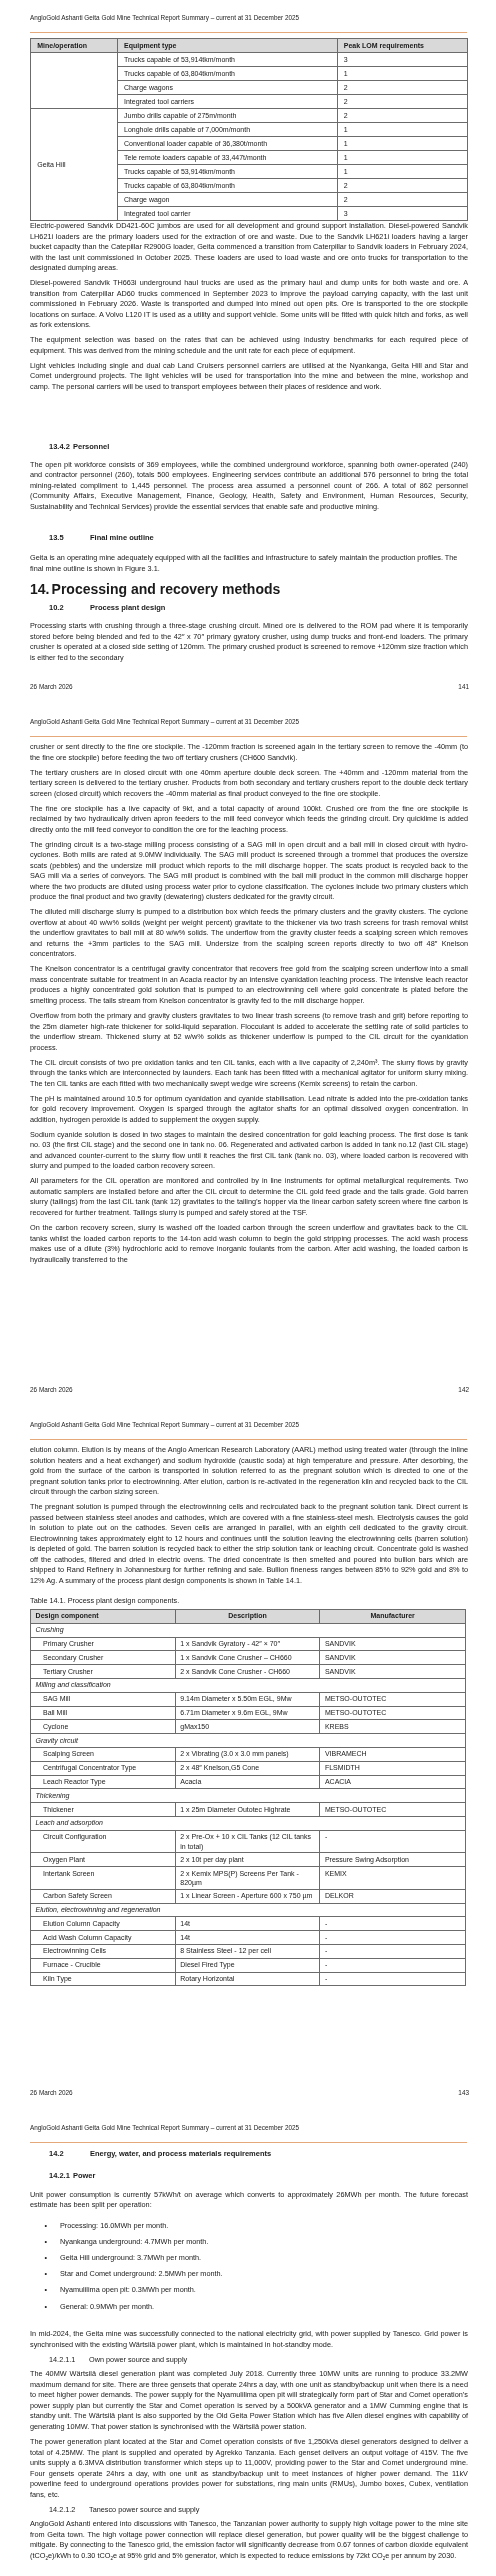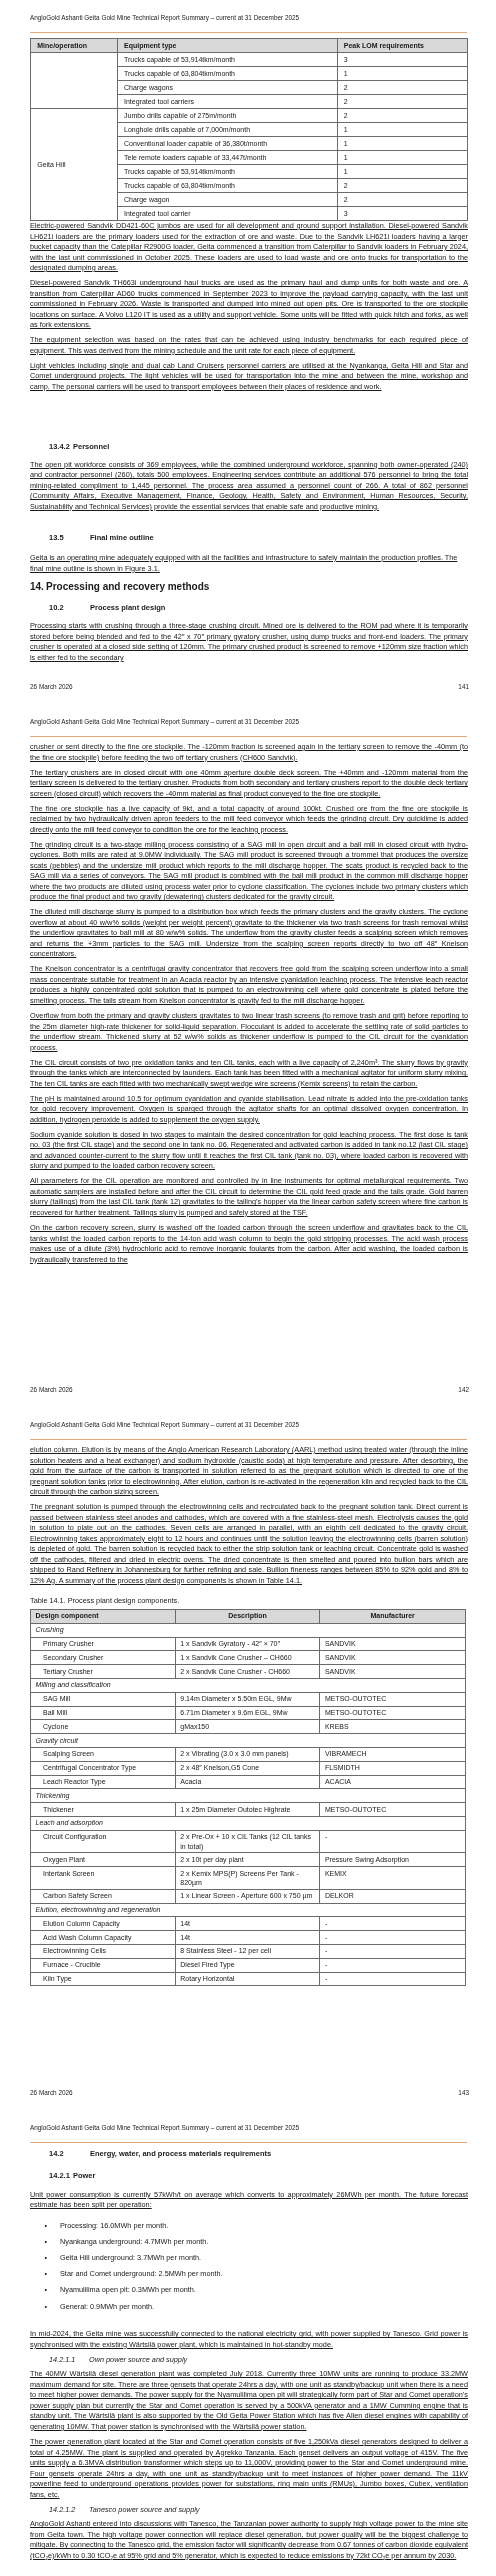--- a/index.html
+++ b/index.html
@@ -3,30 +3,30 @@
 <meta charset="utf-8">
 <style>
   html, body { margin: 0; padding: 0; background: #ffffff; }
   body { width: 497px; height: 2813px; position: relative; overflow: hidden;
          font-family: "Liberation Sans", sans-serif; color: #1a1a1a; }
   .running-header { position: absolute; left: 30px; font-size: 6.4px; color: #222; white-space: nowrap; }
   .header-rule { position: absolute; left: 30px; width: 437px; height: 1px; background: #e5a878; }
   .footer-date { position: absolute; left: 30px; font-size: 6.4px; color: #222; }
   .footer-page { position: absolute; right: 28px; font-size: 6.4px; color: #222; }
   .block { position: absolute; left: 30px; width: 438px; }
-  p.body { margin: 0 0 4.6px 0; font-size: 7.3px; line-height: 10.5px; text-align: justify; text-decoration: underline; }
+  p.body { margin: 0 0 4.6px 0; font-size: 7.3px; line-height: 10.5px; text-align: justify; }
   p.body.left { text-align: left; }
   h2.sec, h3.sub, h4.subsub { margin: 0; font-weight: bold; font-size: 7.5px; }
   .num { display: inline-block; }
   .uline { text-underline-offset: 1px; }
   h3.sub { padding-left: 19px; }
   h2.l2 { padding-left: 19px; }
   h2.l2 .num { width: 41px; }
   h3.sub .num { width: 29px; }
-  .ital-head { font-style: italic; font-weight: normal; font-size: 7.3px; padding-left: 19px; margin: 0; }
+  .ital-head { font-weight: normal; font-size: 7.3px; padding-left: 19px; margin: 0; }
   .ital-head .num { width: 40px; }
   table { border-collapse: collapse; font-size: 7px; }
   .t1 { position: absolute; left: 30px; top: 38px; width: 438px; }
   .t1 th, .t1 td { border: 0.5px solid #6b6b6b; padding: 0 6.2px; height: 13px; text-align: left; vertical-align: middle; }
   .t1 th { background: #d9d9d9; font-weight: bold; height: 13.4px; }
   .t2 { width: 436px; }
   .t2 th, .t2 td { border: 0.5px solid #6b6b6b; padding: 1.5px 4.6px; height: 9.8px; text-align: left; vertical-align: top; line-height: 9.3px; }
   .t2 th { background: #d9d9d9; font-weight: bold; }
   .t2 th.center { text-align: center; }
   .t2 td.grp { font-style: italic; }
@@ -120,21 +120,21 @@
   <h3 class="sub"><span class="num" style="width:auto;margin-right:3.1px">13.4.2</span><span class="uline">Personnel</span></h3>
   <p class="body" style="margin-top:8.8px">The open pit workforce consists of 369 employees, while the combined underground workforce, spanning both owner-operated (240) and contractor personnel (260), totals 500 employees. Engineering services contribute an additional 576 personnel to bring the total mining-related compliment to 1,445 personnel. The process area assumed a personnel count of 266. A total of 862 personnel (Community Affairs, Executive Management, Finance, Geology, Health, Safety and Environment, Human Resources, Security, Sustainability and Technical Services) provide the essential services that enable safe and productive mining.</p>
 </div>
 
 <div class="block" style="top:533px">
   <h2 class="sec l2"><span class="num">13.5</span><span class="uline">Final mine outline</span></h2>
   <p class="body left" style="margin-top:11px;width:428px">Geita is an operating mine adequately equipped with all the facilities and infrastructure to safely maintain the production profiles. The final mine outline is shown in Figure 3.1.</p>
 </div>
 
 <div class="block" style="top:581px">
-  <h2 class="sec" style="font-size:10px"><span class="num" style="margin-right:2.1px">14.</span><span class="uline">Processing and recovery methods</span></h2>
+  <h2 class="sec" style="font-size:14px"><span class="num" style="margin-right:2.1px">14.</span><span class="uline">Processing and recovery methods</span></h2>
 </div>
 
 <div class="block" style="top:603px">
   <h2 class="sec l2"><span class="num">10.2</span><span class="uline">Process plant design</span></h2>
   <p class="body" style="margin-top:9.3px">Processing starts with crushing through a three-stage crushing circuit. Mined ore is delivered to the ROM pad where it is temporarily stored before being blended and fed to the 42″ x 70″ primary gyratory crusher, using dump trucks and front-end loaders. The primary crusher is operated at a closed side setting of 120mm. The primary crushed product is screened to remove +120mm size fraction which is either fed to the secondary</p>
 </div>
 
 <div class="footer-date" style="top:683px">26 March 2026</div>
 <div class="footer-page" style="top:683px">141</div>
 

